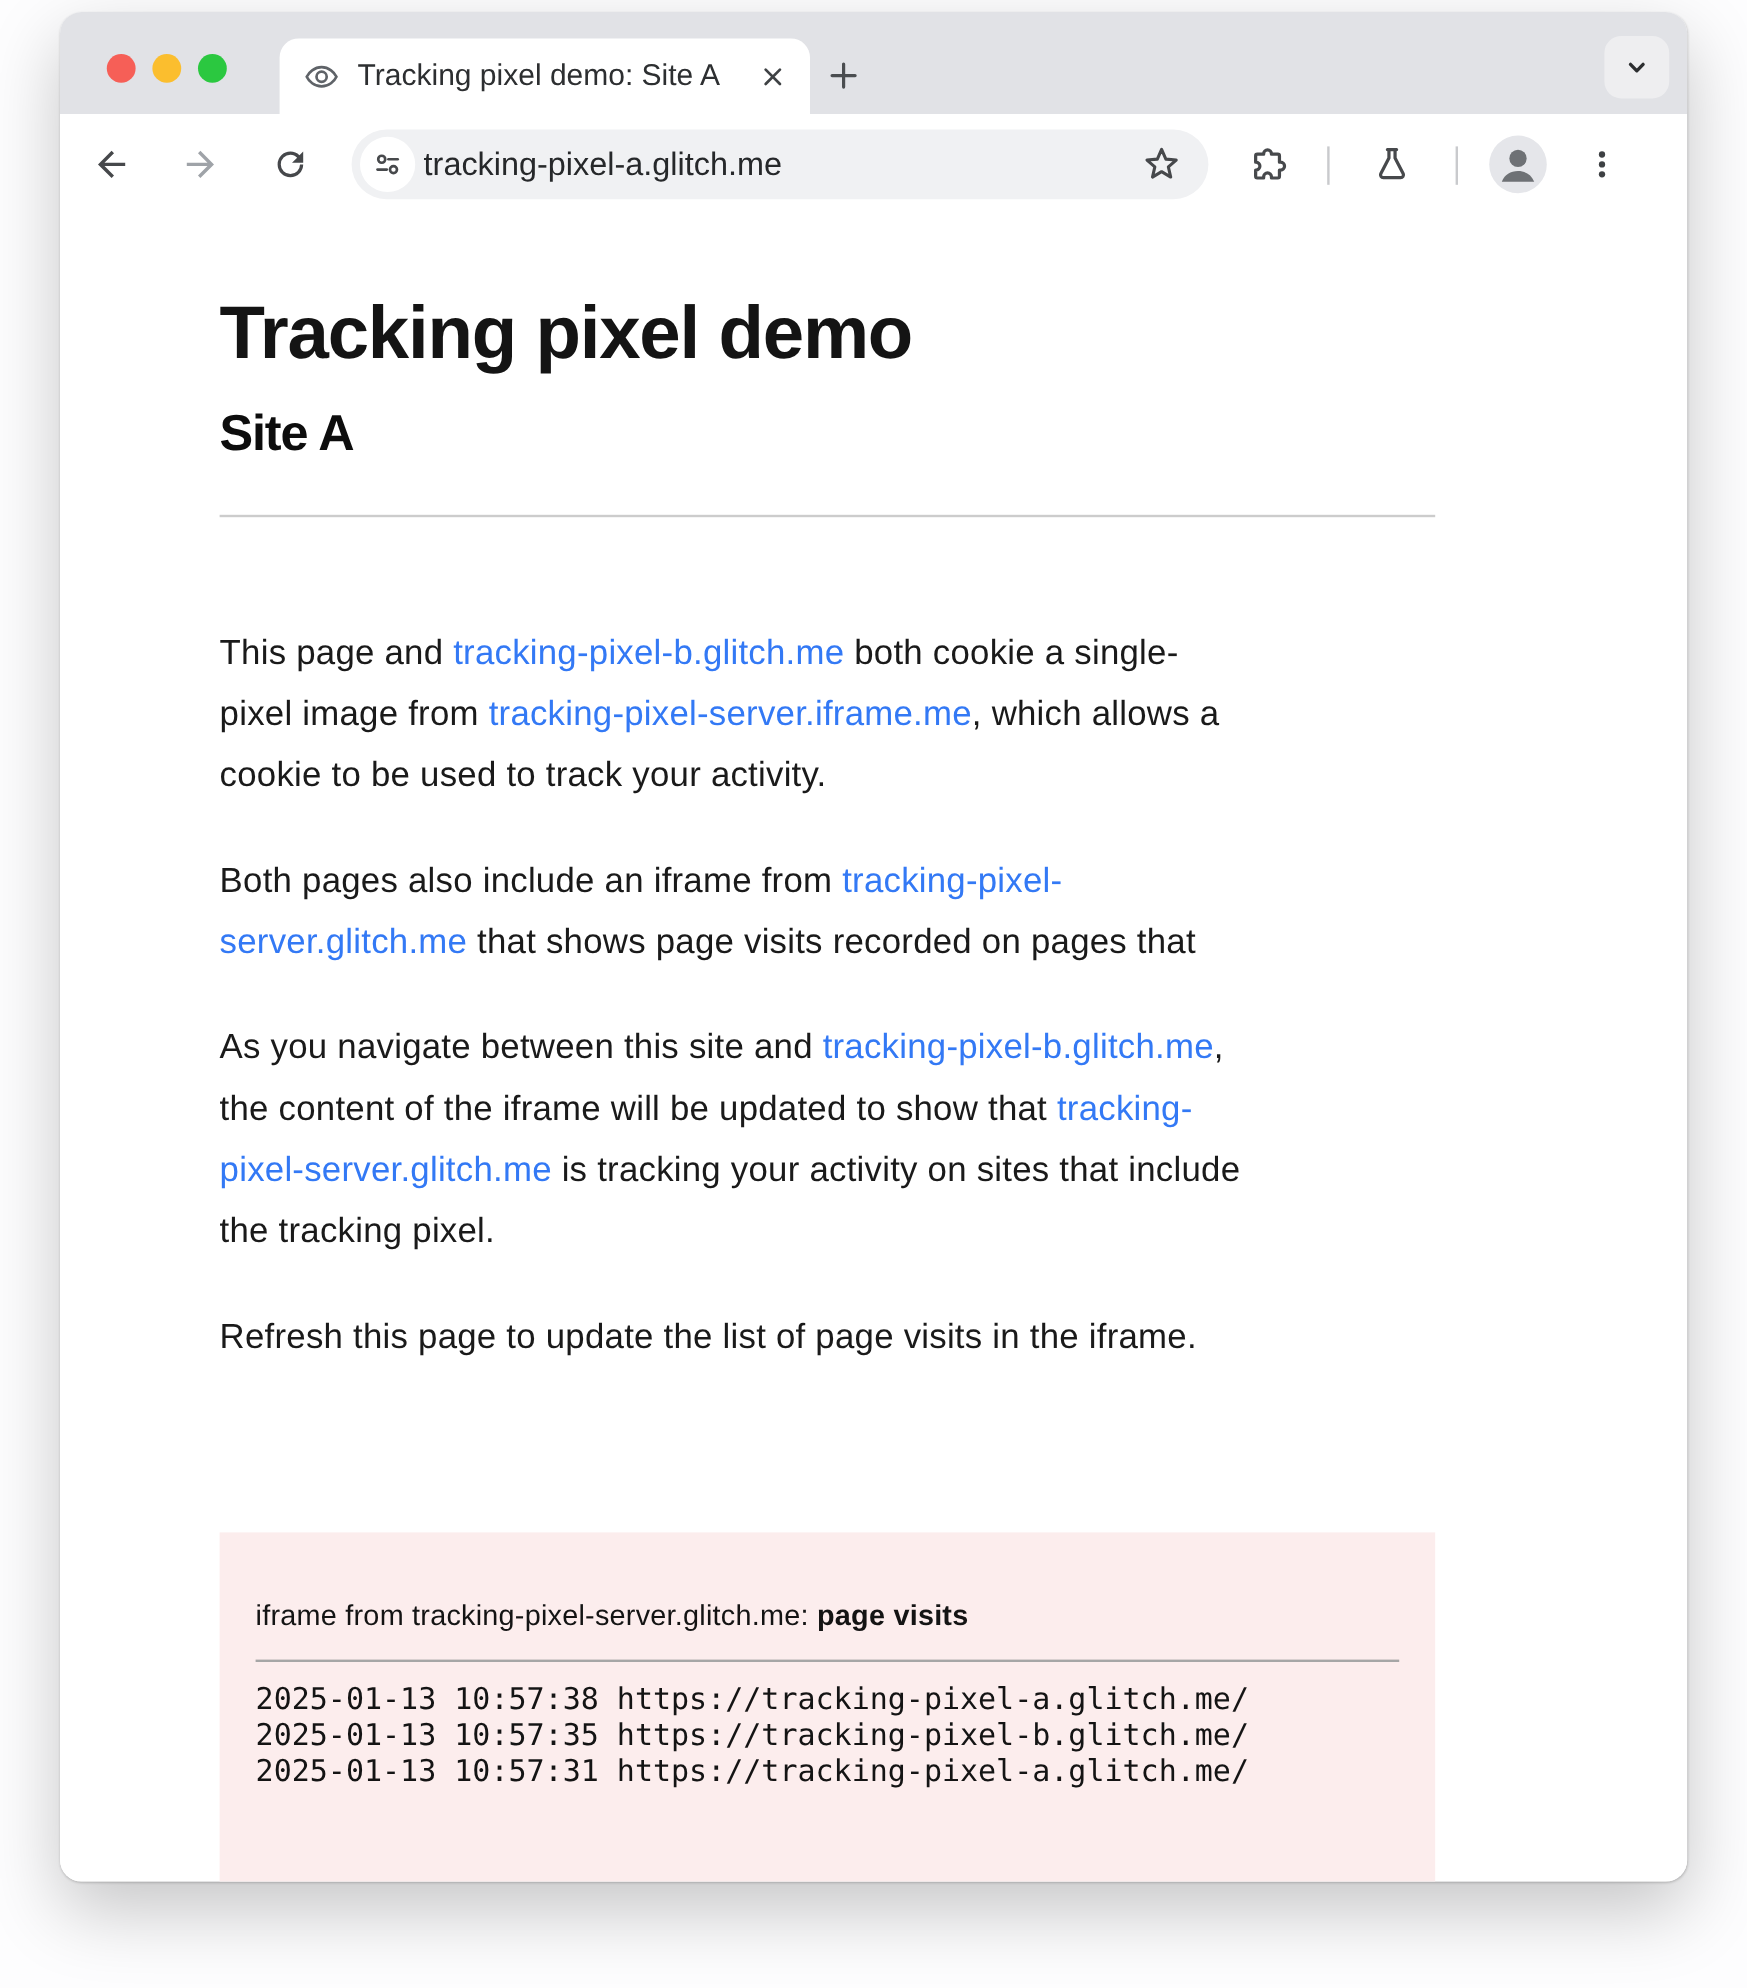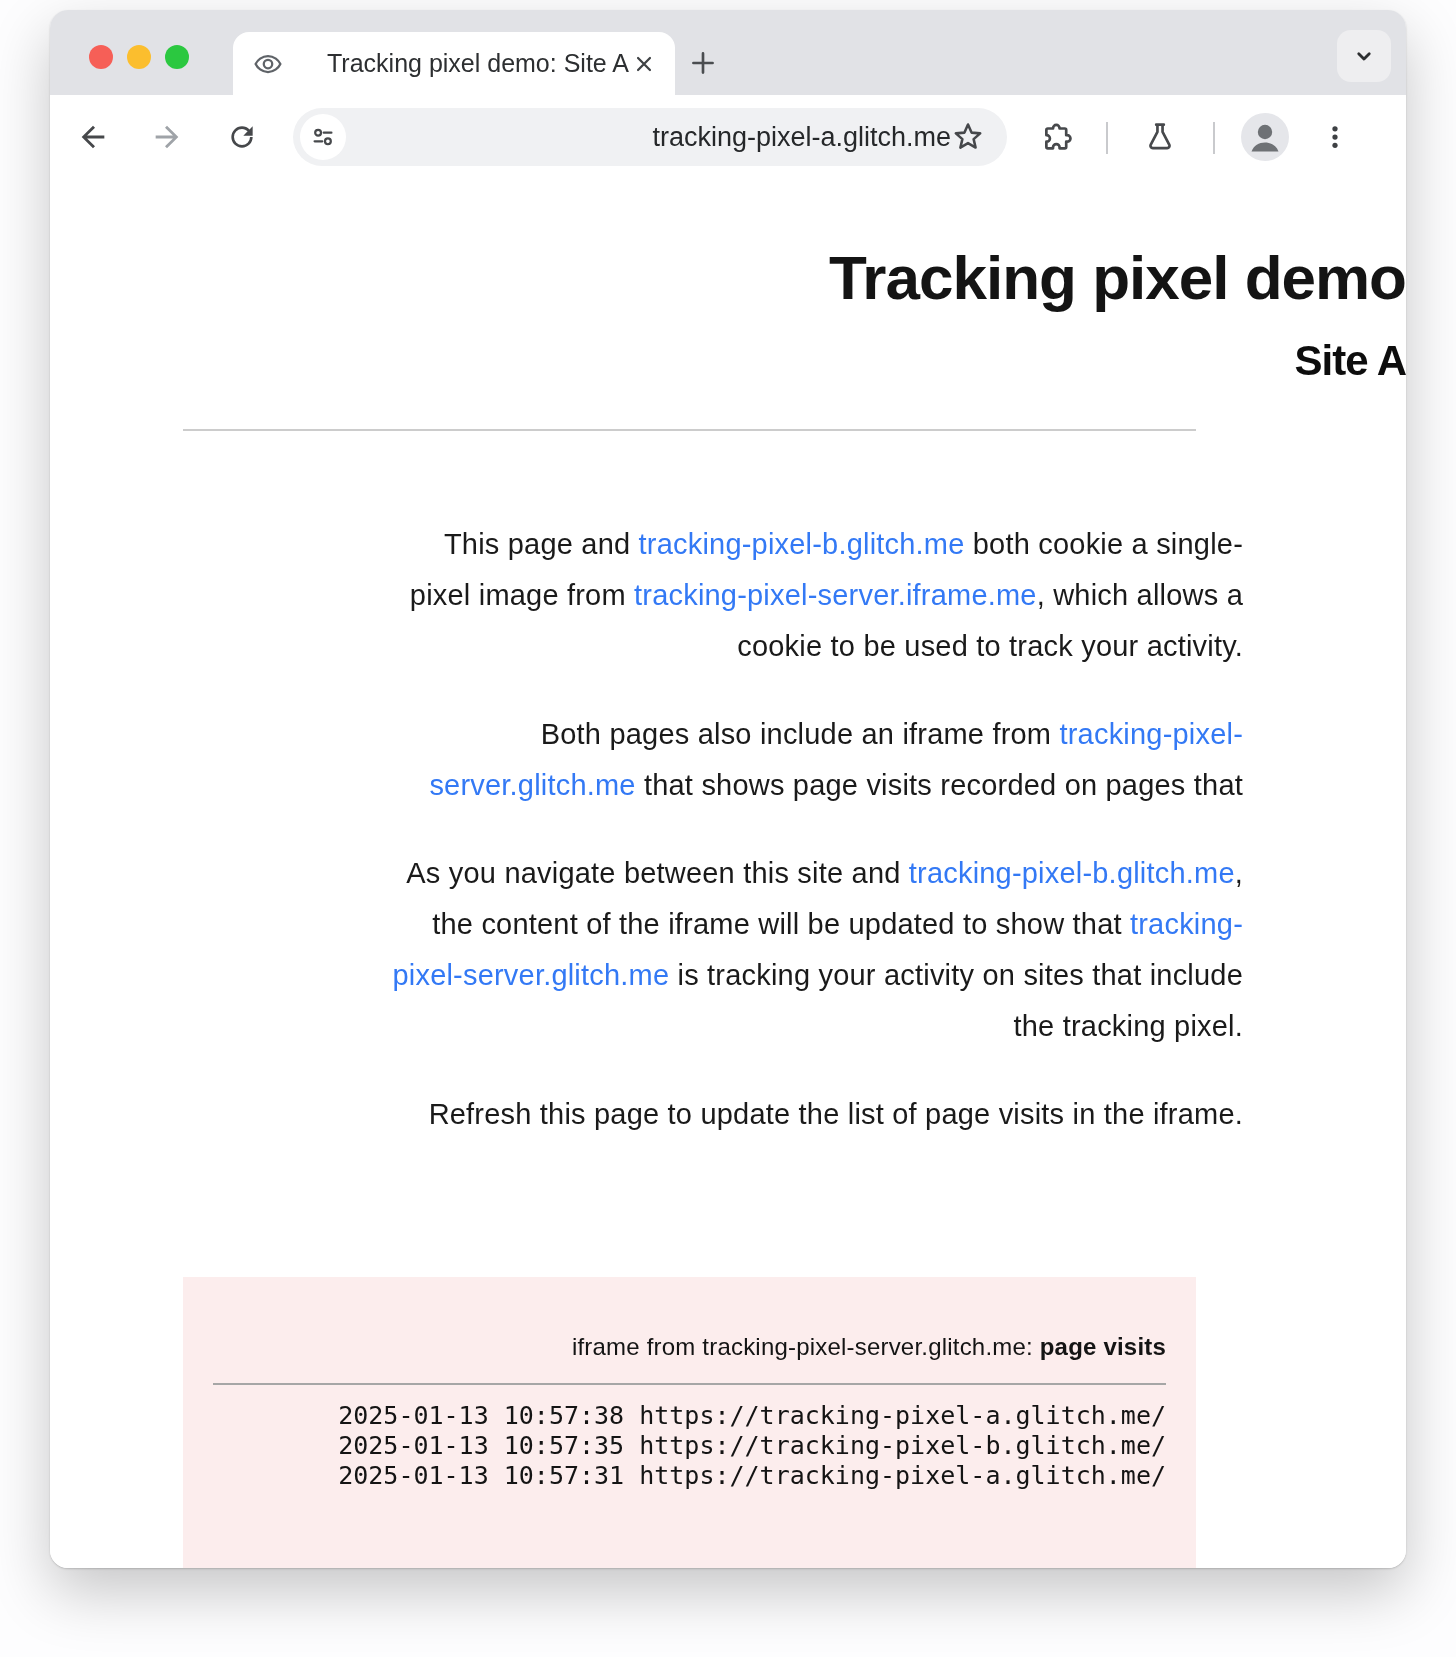--- a/index.html
+++ b/index.html
@@ -10,21 +10,20 @@
   *{box-sizing:border-box;}
   html,body{margin:0;padding:0;}
   body{
     width:1456px;height:1657px;background:#fdfdfe;position:relative;overflow:hidden;
     font-family:"Liberation Sans", sans-serif;
   }
   .window{
     position:absolute;left:50px;top:10px;width:1356px;height:1558px;
     border-radius:18px;background:#fff;overflow:hidden;
     box-shadow:0 1px 2px rgba(0,0,0,.18), 0 24px 60px rgba(0,0,0,.22);
-    text-align:right;
   }
   
   .tabstrip{position:relative;height:85px;background:var(--tabstrip);}
   .traffic{position:absolute;left:39px;top:35px;display:flex;gap:14px;}
   .dot{width:24px;height:24px;border-radius:50%;}
   .dot.red{background:var(--t-red);}
   .dot.yellow{background:var(--t-yellow);}
   .dot.green{background:var(--t-green);}
   .tab{
     position:absolute;left:183px;top:22px;width:442px;height:63px;background:#fff;
@@ -37,21 +36,21 @@
   .tabsearch{position:absolute;left:1287px;top:20px;width:54px;height:52px;border-radius:14px;background:#eeeef0;display:grid;place-items:center;cursor:pointer;}
   
   .toolbar{position:relative;height:85px;background:#fff;}
   .icon-btn{position:absolute;top:22px;width:40px;height:40px;display:grid;place-items:center;cursor:pointer;}
   .nav-back{left:23px;} .nav-fwd{left:97px;} .nav-reload{left:172px;}
   .urlbar{
     position:absolute;left:243px;top:13px;width:714px;height:58px;border-radius:29px;
     background:var(--pill);display:flex;align-items:center;cursor:text;
   }
   .siteinfo{width:46px;height:46px;margin-left:7px;border-radius:50%;background:#fff;display:grid;place-items:center;flex:0 0 auto;cursor:pointer;}
-  .url-text{flex:1;margin-left:17px;font-size:27px;color:#26282a;white-space:nowrap;overflow:hidden;}
+  .url-text{flex:1;margin-left:7px;font-size:27px;color:#26282a;white-space:nowrap;overflow:hidden;}
   .star-btn{flex:0 0 auto;margin-right:22px;width:34px;height:34px;display:grid;place-items:center;cursor:pointer;}
   .ext-btn{left:987px;} .flask-btn{left:1090px;} .kebab-btn{left:1265px;}
   .tdivider{position:absolute;top:27px;width:2px;height:32px;background:#c9cacd;}
   .div1{left:1056px;} .div2{left:1163px;}
   .avatar{position:absolute;left:1191px;top:18px;width:48px;height:48px;border-radius:50%;background:#e5e6ea;overflow:hidden;cursor:pointer;}
   
   .content{position:absolute;top:170px;left:0;right:0;bottom:0;background:#fff;padding:65px 0 0 133px;}
   .h1a{margin:0;font-size:62px;font-weight:700;line-height:65px;color:#141414;letter-spacing:-1px;}
   .h1b{margin:18px 0 0 0;font-size:42px;font-weight:700;line-height:65px;color:#0d0d0d;letter-spacing:-1px;}
   .rule1{width:1013px;border:none;border-top:2px solid #cccccc;margin:36px 0 0 0;}

